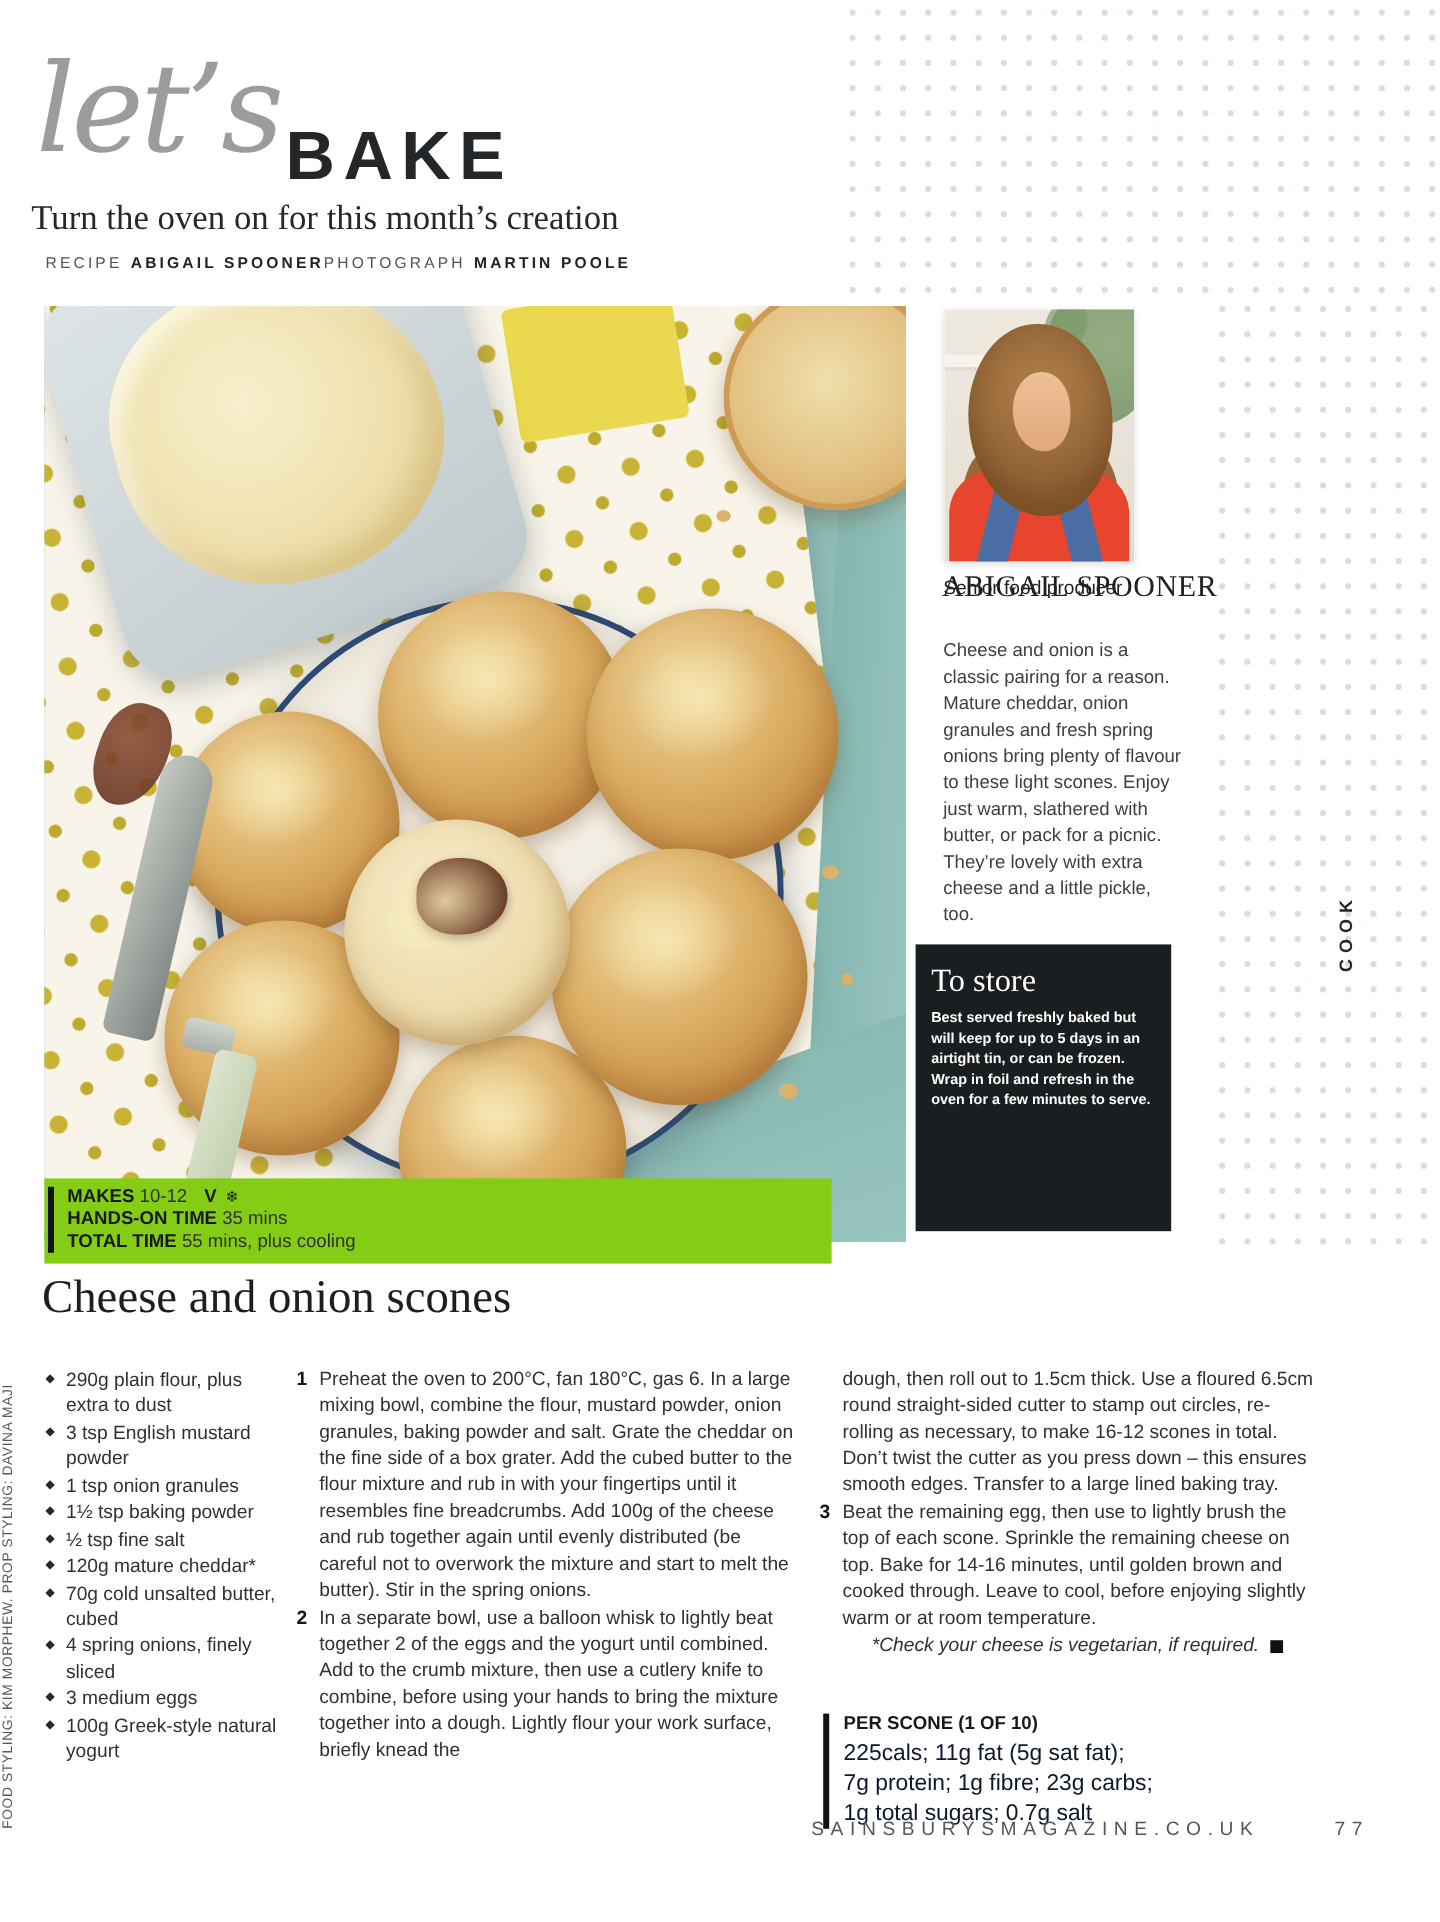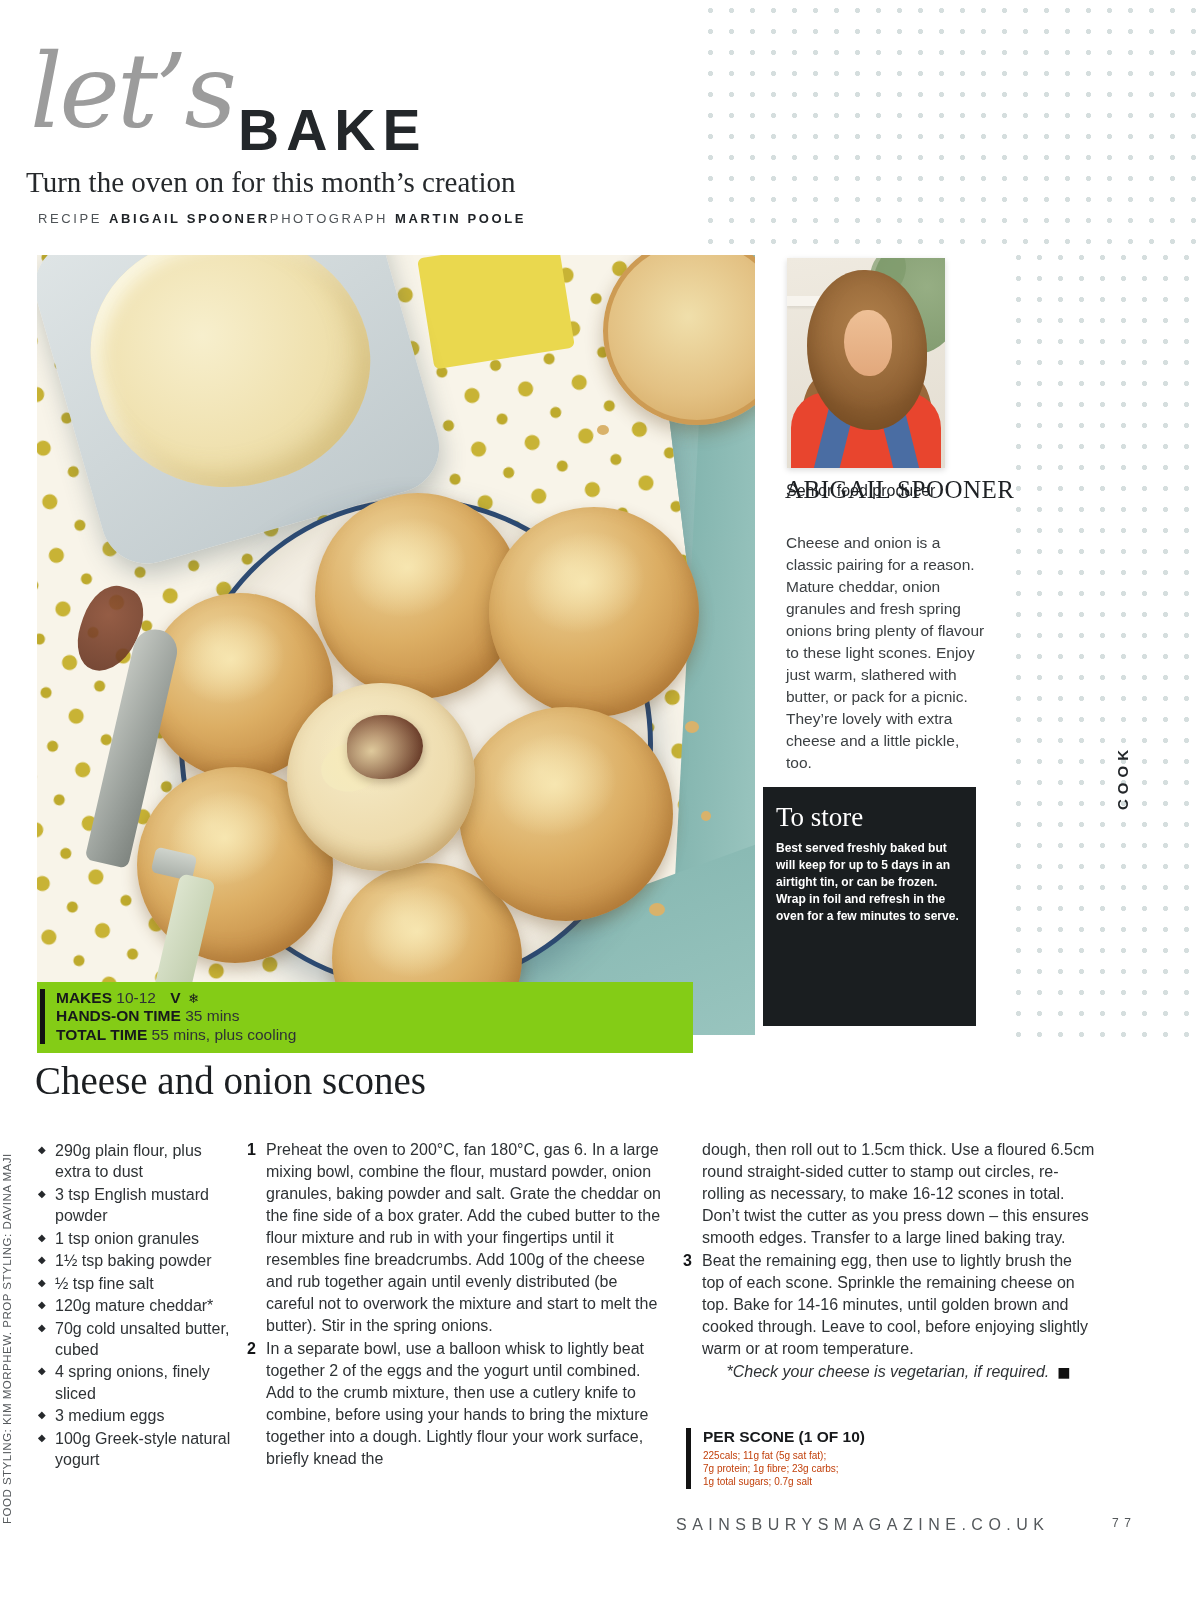--- a/index.html
+++ b/index.html
@@ -170,25 +170,25 @@
 
   #col2 { position:absolute; left:247px; top:1139px; width:414px; }
   #col3 { position:absolute; left:683px; top:1139px; width:412px; }
   .step, .cont, .note { position:relative; padding-left:19px; font-size:16px; line-height:1.375; color:#2e3235; margin:0 0 1px 0; }
   .stepnum { position:absolute; left:0; top:0; font-weight:bold; color:#141618; }
   .note { font-style:italic;text-align:center; }
   .endsq-icon { font-style:normal; font-family:"DejaVu Sans", sans-serif; font-size:14px; margin-left:8px; color:#111; }
 
   #nutrition { position:absolute; left:686px; top:1428px; border-left:5px solid #121212; padding-left:12px; }
   #nutrition-title { font-size:15.5px; font-weight:bold; color:#17191b; margin-bottom:3px; }
-  .nut-line { font-size:10px; line-height:1.32; color:#c2410c; }
+  .nut-line { font-size:19px; line-height:1.32; color:#0f172a; }
 
   
   #footer-site { position:absolute; left:676px; top:1516px; font-size:16px; letter-spacing:5.5px; color:#54585b; }
-  #footer-page { position:absolute; left:1112px; top:1516px; font-size:12px; letter-spacing:5.5px; color:#54585b; }
+  #footer-page { position:absolute; left:1112px; top:1516px; font-size:16px; letter-spacing:5.5px; color:#54585b; }
   #credits-vertical { position:absolute; left:1px; top:1078px; height:446px;
     writing-mode:vertical-rl; transform:rotate(180deg);
     font-size:11.5px; letter-spacing:.5px; color:#55595c; white-space:nowrap; }
 </style>
 </head>
 <body>
 
 <div id="dots-top" class="dots"></div>
 <div id="dots-right" class="dots"></div>
 <div id="cook-tab">COOK</div>

